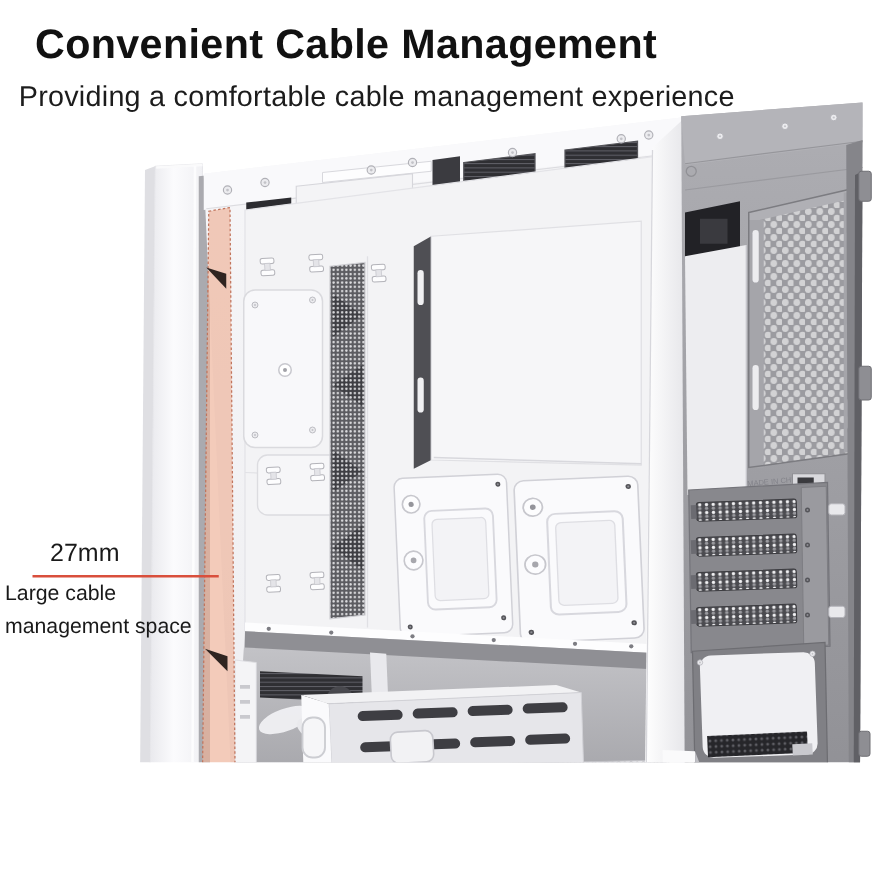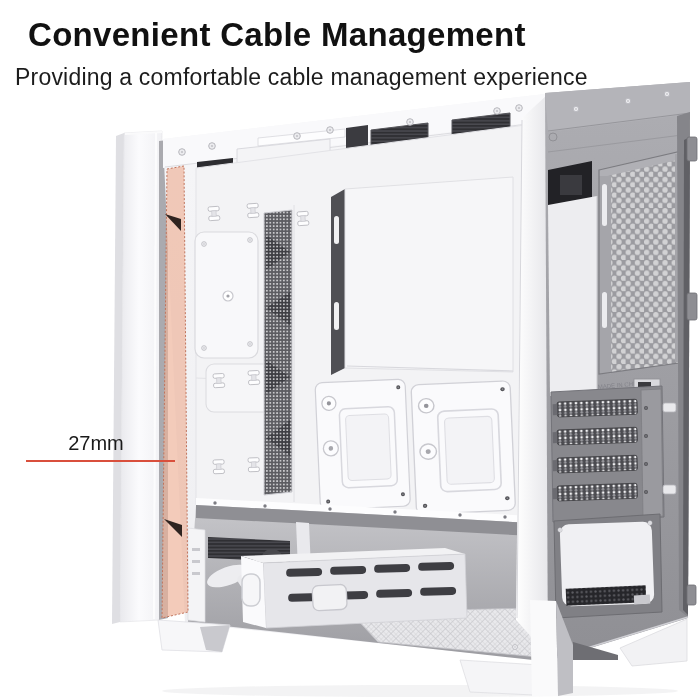--- a/index.html
+++ b/index.html
@@ -1,23 +1,23 @@
 <!DOCTYPE html>
 <html><head>
 <meta charset="utf-8">
 <style>
   html,body{margin:0;padding:0;background:#ffffff;}
-  .stage{position:relative;width:700px;height:700px;overflow:hidden;background:#ffffff;
+  .stage{position:relative;width:700px;height:610px;overflow:hidden;background:#ffffff;
          font-family:"Liberation Sans","DejaVu Sans",sans-serif;}
   .title{position:absolute;left:28px;top:-6px;font-size:33px;font-weight:bold;
          color:#111;letter-spacing:.3px;white-space:nowrap;}
   .subtitle{position:absolute;left:15px;top:64px;font-size:23px;color:#1c1c1c;
          letter-spacing:.2px;white-space:nowrap;}
   .case-svg{position:absolute;left:0;top:0;}
-  .callout-value{position:absolute;left:40px;top:432px;width:112px;text-align:center;
+  .callout-value{position:absolute;left:40px;top:432px;width:112px;text-align:left;
          font-size:20px;color:#1a1a1a;}
   .callout-line{position:absolute;left:26px;top:460px;width:149px;height:2px;background:#d94f3c;}
   .callout-label{position:absolute;left:4px;top:462px;font-size:17px;line-height:25.5px;color:#191919;}
 </style>
 </head>
 <body>
 
 <div class="stage">
 
   <h1 class="title">Convenient Cable Management</h1>
@@ -328,14 +328,18 @@
 
     <g>
       <polygon points="167,169 184,166 188,612 162,618" fill-opacity="0.68" stroke="#c1745c" stroke-width="1" stroke-dasharray="2,1.8" fill="#edb29a"></polygon>
       <polygon points="165,214 181,219 181,231" fill="#2f2420"></polygon>
       <polygon points="164,519 182,525 182,537" fill="#2f2420"></polygon>
     </g>
   </svg>
 
   <div class="callout-value">27mm</div>
   <div class="callout-line" style="background: rgb(217, 79, 60);"></div>
+  <div class="callout-label">
+    <div>Large cable</div>
+    <div>management space</div>
+  </div>
 
 </div>
 
 </body></html>

